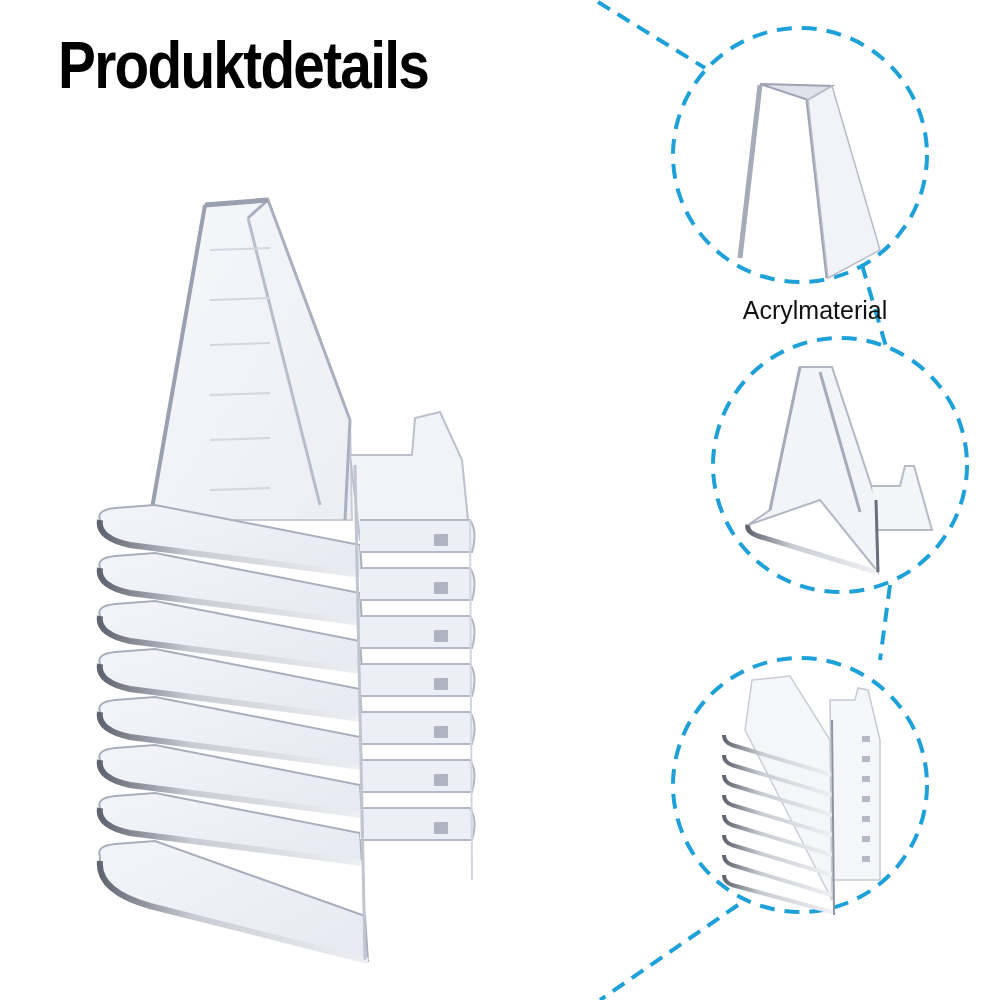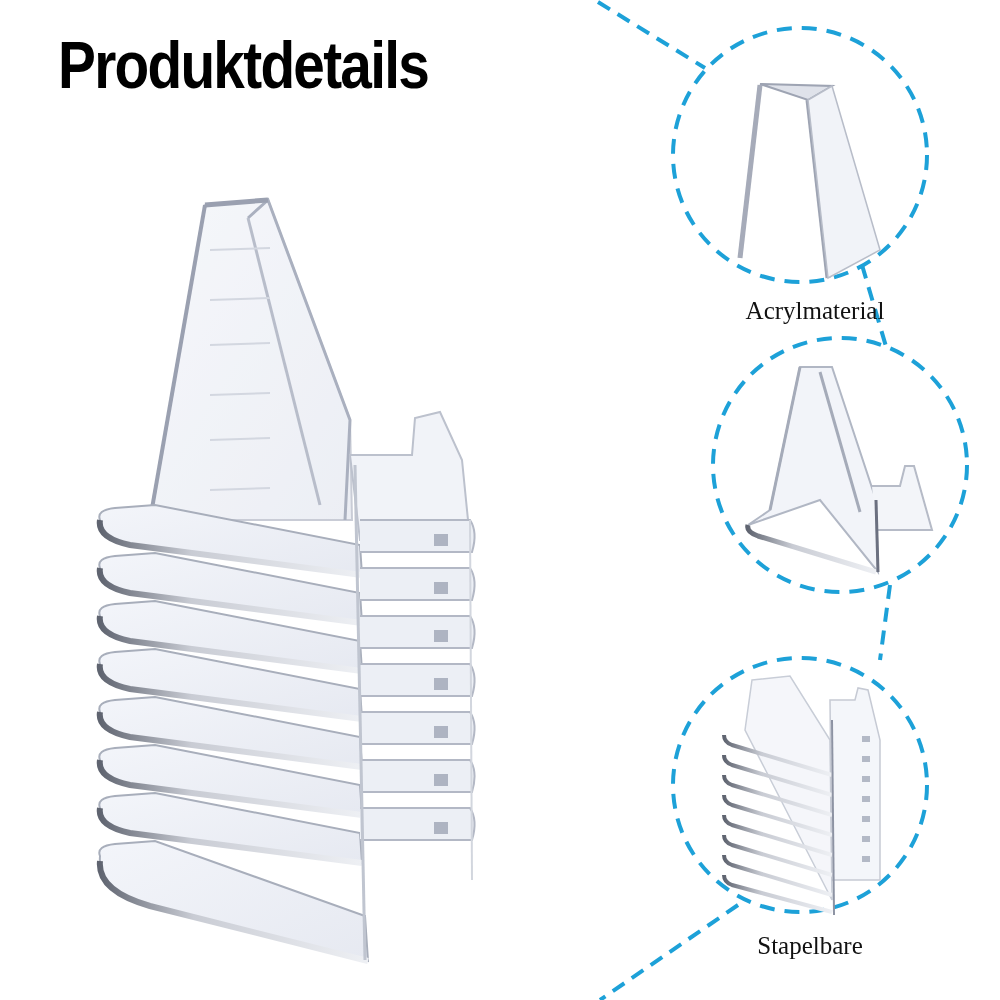--- a/index.html
+++ b/index.html
@@ -6,21 +6,21 @@
   body { width: 1000px; height: 1000px; position: relative; overflow: hidden; font-family: "DejaVu Sans", sans-serif; }
   .title {
     position: absolute; left: 58px; top: 32px; margin: 0;
     font-family: "Liberation Sans", sans-serif; font-weight: 700; font-size: 66px;
     letter-spacing: -2px; color: #000; transform: scaleX(0.86); transform-origin: left top;
     line-height: 1;
   }
   svg.canvas { position: absolute; left: 0; top: 0; }
   .label {
     position: absolute; text-align: center; color: #111;
-    font-family: Liberation Serif, serif; font-size: 25px; line-height: 31px; font-weight: 400;
+    font-family: Liberation Sans, sans-serif; font-size: 25px; line-height: 31px; font-weight: 400;
   }
   .label span { display: block; }
 </style>
 </head>
 <body>
 
 <h1 class="title">Produktdetails</h1>
 
 <svg class="canvas" width="1000" height="1000" viewBox="0 0 1000 1000">
   <defs>
@@ -160,14 +160,13 @@
 </svg>
 
 <div class="label" style="left:700px; top:295px; width:230px;">
   <span>Acrylmaterial</span>
 </div>
 
 <div class="label" style="left:715px; top:599px; width:270px;">
 </div>
 
 <div class="label" style="left:690px; top:930px; width:240px;">
-  <span>Stapelbare</span>
 </div>
 
 </body></html>

